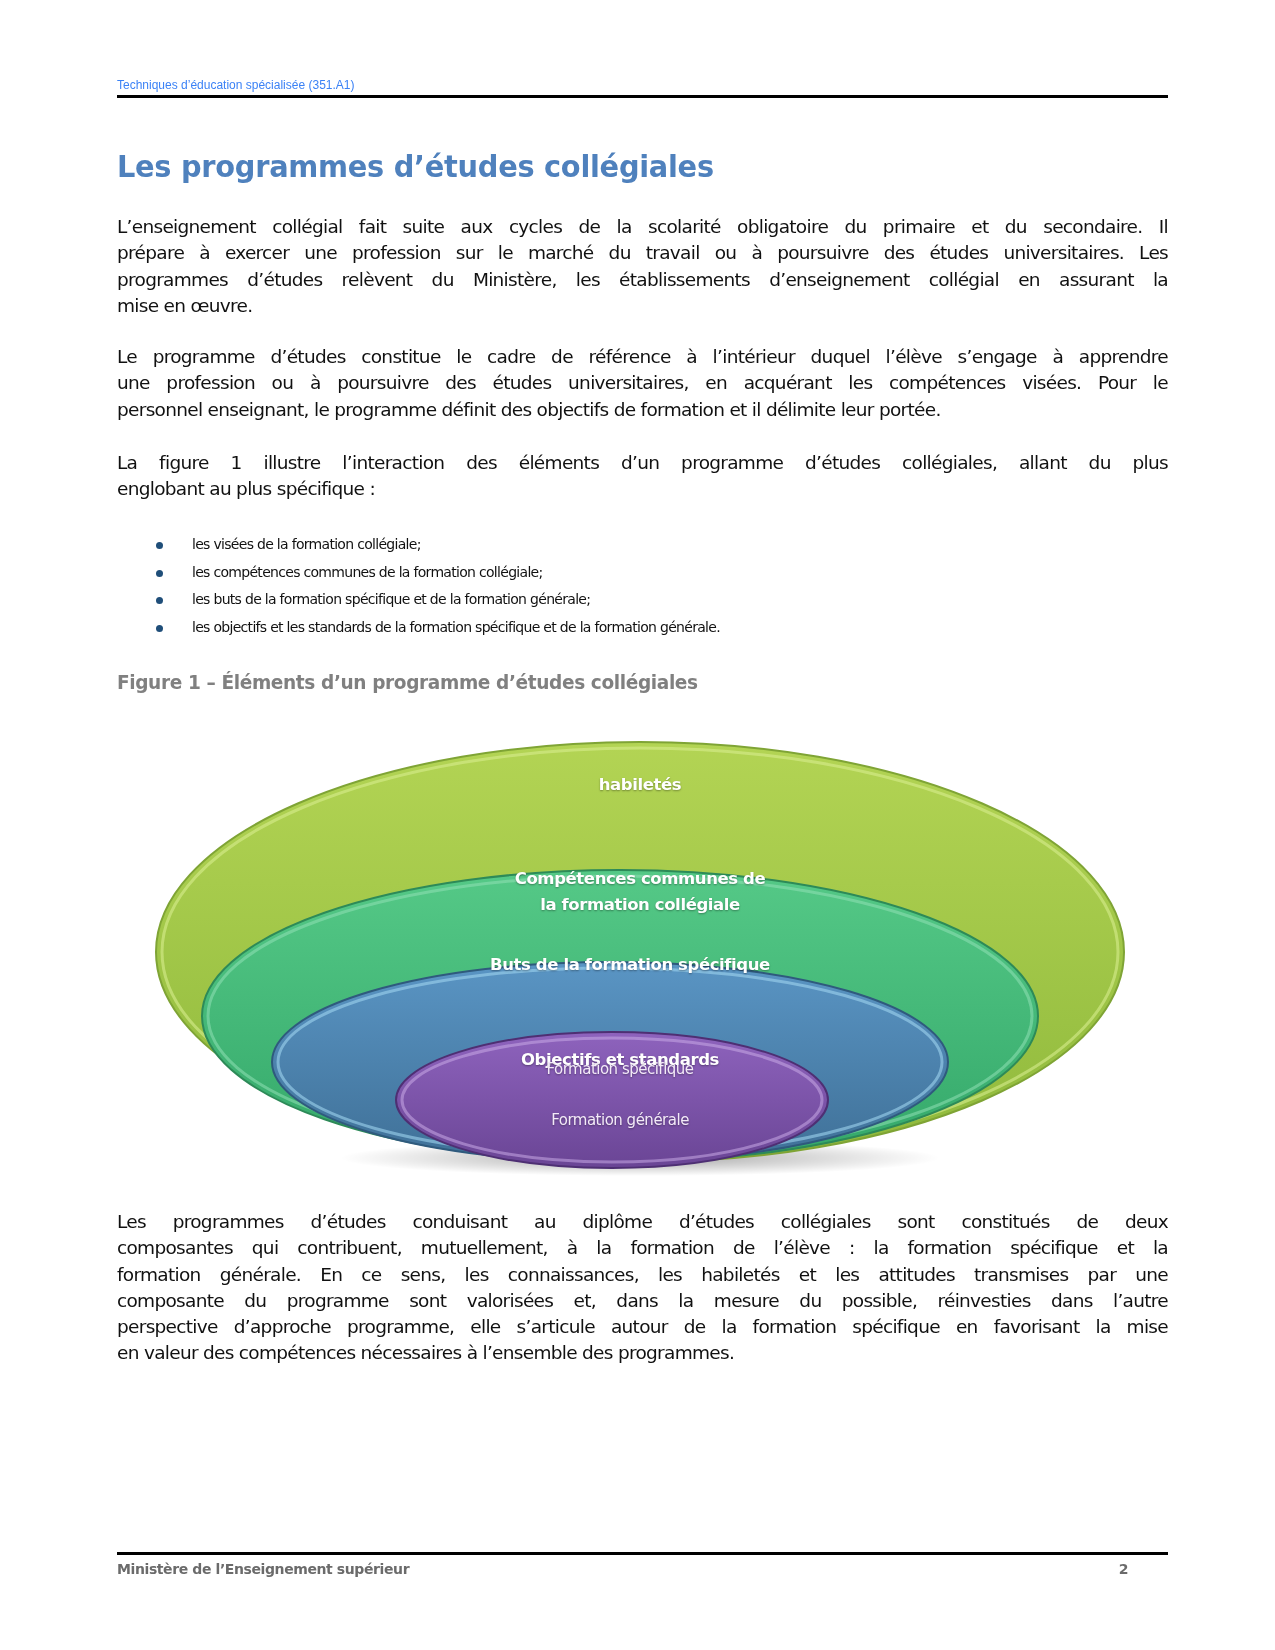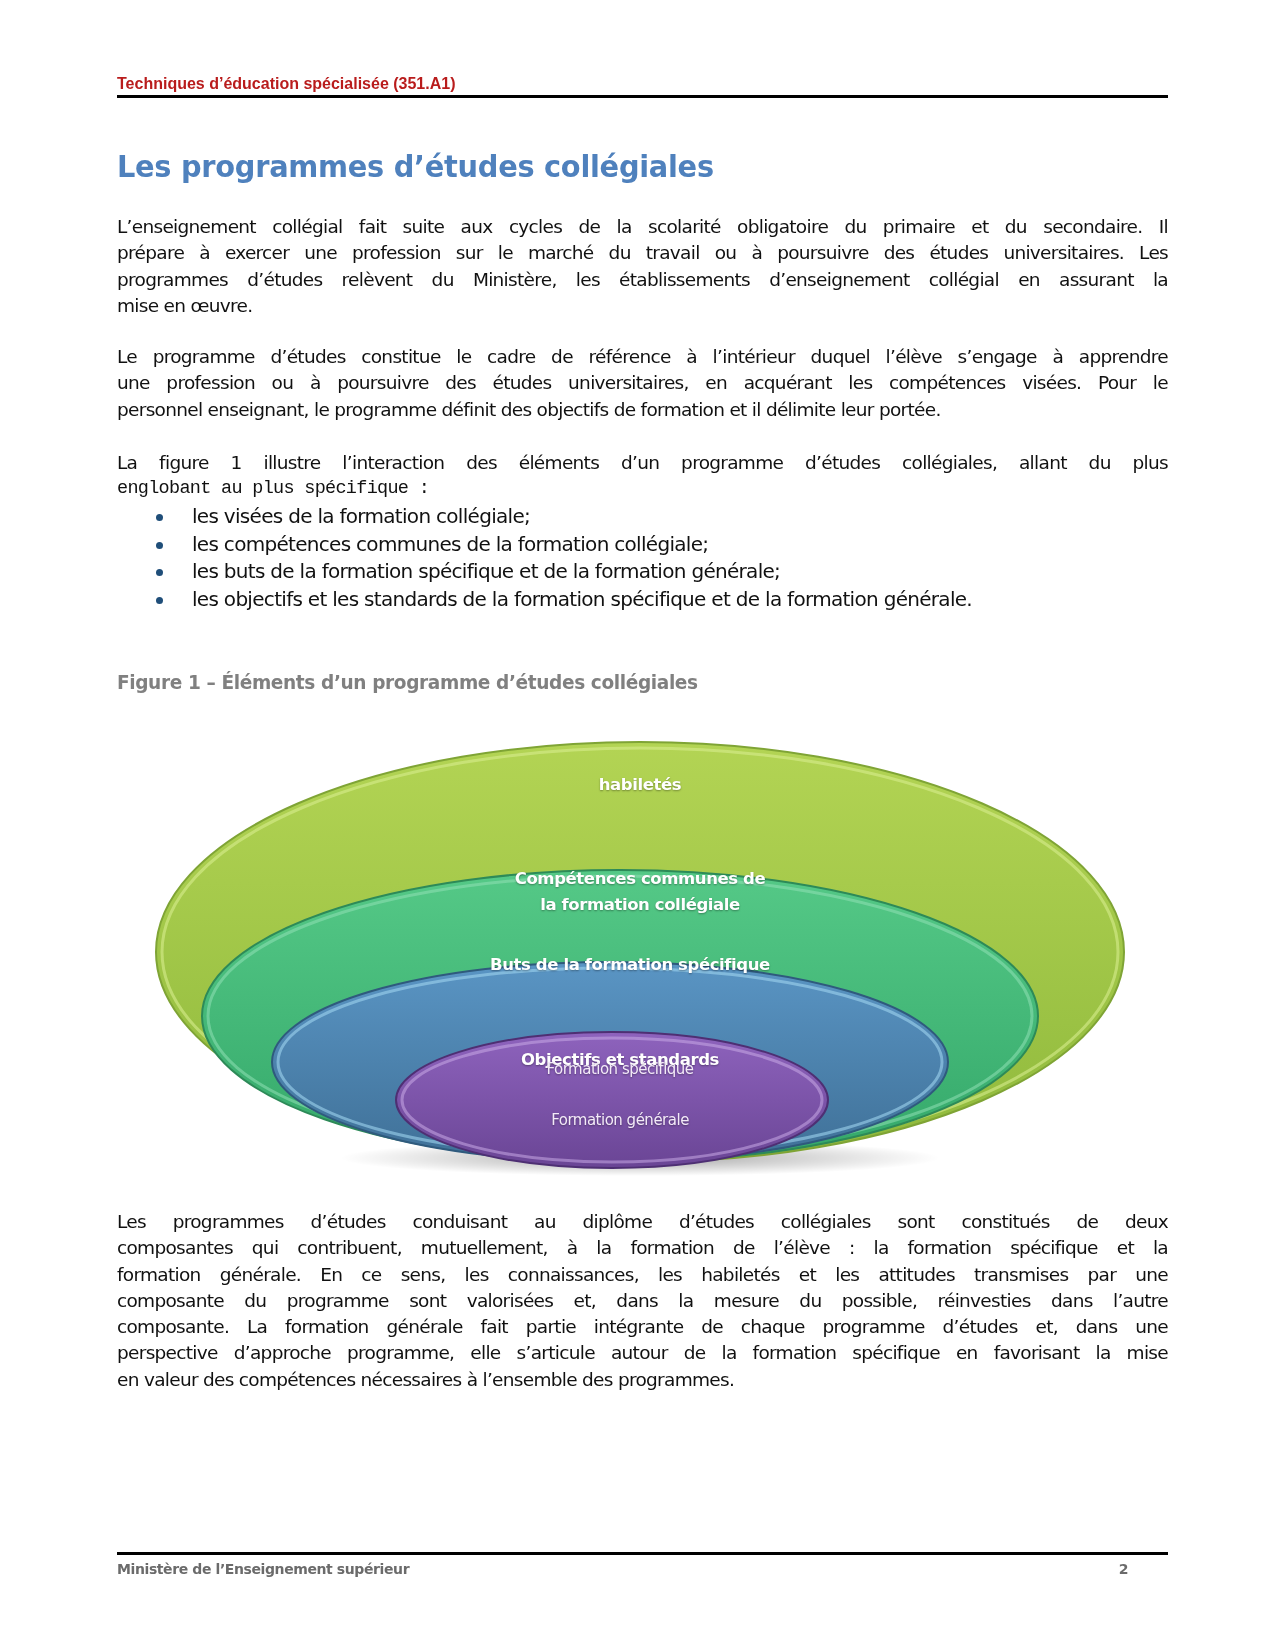--- a/index.html
+++ b/index.html
@@ -1,30 +1,30 @@
 <!DOCTYPE html>
 <html><head>
 <meta charset="utf-8">
 <style>
   html, body { margin:0; padding:0; background:#ffffff; }
   body { width:1275px; height:1650px; position:relative; overflow:hidden; font-family:"DejaVu Sans", sans-serif; color:#111; }
   .page-header { position:absolute; left:117px; top:74px; width:1051px; }
-  .page-header .txt { font-family:"Liberation Sans", sans-serif; font-weight:bold; font-size:16px; color:#b91c1c; }
+  .page-header .txt { font-family:"Liberation Sans", sans-serif; font-weight:normal; font-size:12px; color:#3b82f6; }
   .rule { position:absolute; left:117px; width:1051px; height:3px; background:#000; }
   .rule.top { top:95px; }
   .rule.bottom { top:1552px; }
   h1.title { position:absolute; left:117px; top:148px; margin:0; font-family:"DejaVu Sans", sans-serif; font-weight:bold; font-size:31px; color:#4f81bd; letter-spacing:-0.3px; transform:scaleX(0.93); transform-origin:left top; white-space:nowrap; }
   .para { position:absolute; left:117px; width:1051px; font-size:18.5px; line-height:26.3px; text-align:justify; letter-spacing:-0.7px; word-spacing:0px; }
   .para span.line { display:block; white-space:nowrap; }
   .just { text-align-last:justify; }
   #p1 { top:214px; }
   #p2 { top:344px; }
   #p3 { top:450px; }
   #p4 { top:1209px; }
-  .bullets { position:absolute; left:117px; top:503px; margin:0; padding:0; list-style:none; font-size:20px; line-height:27.5px; letter-spacing:-0.7px; }
+  .bullets { position:absolute; left:117px; top:531px; margin:0; padding:0; list-style:none; font-size:14px; line-height:27.5px; letter-spacing:-0.7px; }
   .bullets li { position:relative; padding-left:75px; white-space:nowrap; }
   .bullets li .dot { position:absolute; left:39px; top:11px; width:7px; height:7px; border-radius:50%; background:#1f4e79; }
   .fig-caption { position:absolute; left:117px; top:671px; font-family:"DejaVu Sans", sans-serif; font-weight:bold; font-size:19.5px; color:#808080; letter-spacing:-0.4px; white-space:nowrap; transform:scaleX(0.95); transform-origin:left top; }
   .figure { position:absolute; left:150px; top:730px; width:980px; height:450px; }
   .figure svg { position:absolute; left:0; top:0; }
   .ring-label { position:absolute; left:0; width:100%; text-align:center; color:#ffffff; font-family:"DejaVu Sans", sans-serif; font-weight:bold; font-size:16.5px; line-height:26px; letter-spacing:-0.4px; text-shadow:0 1px 2px rgba(0,0,0,0.35); }
   .ring-sub { position:absolute; left:0; width:100%; text-align:center; color:#f3eaf8; font-family:"DejaVu Sans", sans-serif; font-size:15px; letter-spacing:-0.5px; text-shadow:0 1px 2px rgba(0,0,0,0.35); }
   .page-footer { position:absolute; left:117px; top:1561px; width:1051px; font-family:"DejaVu Sans", sans-serif; font-weight:bold; font-size:14px; color:#6b6b6b; letter-spacing:-0.4px; }
   .page-footer .pn { position:absolute; right:40px; top:0; }
 </style>
@@ -46,21 +46,21 @@
 </div>
 
 <div class="para" id="p2">
   <span class="line just" style="display: block; word-spacing: 10.5145px;">Le programme d’études constitue le cadre de référence à l’intérieur duquel l’élève s’engage à apprendre</span>
   <span class="line just" style="display: block; word-spacing: 11.4554px;">une profession ou à poursuivre des études universitaires, en acquérant les compétences visées. Pour le</span>
   <span class="line" style="display: block;">personnel enseignant, le programme définit des objectifs de formation et il délimite leur portée.</span>
 </div>
 
 <div class="para" id="p3">
   <span class="line just" style="display: block; word-spacing: 16.6995px;">La figure 1 illustre l’interaction des éléments d’un programme d’études collégiales, allant du plus</span>
-  <span class="line" style="display: block; font-family: Liberation Mono, monospace;">englobant au plus spécifique :</span>
+  <span class="line" style="display: block;">englobant au plus spécifique :</span>
 </div>
 
 <ul class="bullets">
   <li style="display: block;"><span class="dot"></span><span>les visées de la formation collégiale;</span></li>
   <li style="display: block;"><span class="dot"></span><span>les compétences communes de la formation collégiale;</span></li>
   <li style="display: block;"><span class="dot"></span><span>les buts de la formation spécifique et de la formation générale;</span></li>
   <li style="display: block;"><span class="dot"></span><span>les objectifs et les standards de la formation spécifique et de la formation générale.</span></li>
 </ul>
 
 <div class="fig-caption">Figure 1 – Éléments d’un programme d’études collégiales</div>
@@ -113,21 +113,20 @@
   <div class="ring-label" style="top:317px; margin-left:-20px;">Objectifs et standards</div>
   <div class="ring-sub" style="top:330px; margin-left:-20px;">Formation spécifique</div>
   <div class="ring-sub" style="top:381px; margin-left:-20px;">Formation générale</div>
 </div>
 
 <div class="para" id="p4">
   <span class="line just" style="display: block; word-spacing: 21.6207px;">Les programmes d’études conduisant au diplôme d’études collégiales sont constitués de deux</span>
   <span class="line just" style="display: block; word-spacing: 13.7958px;">composantes qui contribuent, mutuellement, à la formation de l’élève : la formation spécifique et la</span>
   <span class="line just" style="display: block; word-spacing: 13.9743px;">formation générale. En ce sens, les connaissances, les habiletés et les attitudes transmises par une</span>
   <span class="line just" style="display: block; word-spacing: 15.1899px;">composante du programme sont valorisées et, dans la mesure du possible, réinvesties dans l’autre</span>
-  <span class="line just" style="display: block; word-spacing: 12.6719px;">composante. La formation générale fait partie intégrante de chaque programme d’études et, dans une</span>
   <span class="line just" style="display: block; word-spacing: 10.8618px;">perspective d’approche programme, elle s’articule autour de la formation spécifique en favorisant la mise</span>
   <span class="line" style="display: block;">en valeur des compétences nécessaires à l’ensemble des programmes.</span>
 </div>
 
 <div class="rule bottom"></div>
 <div class="page-footer">
   <span>Ministère de l’Enseignement supérieur</span>
   <span class="pn">2</span>
 </div>
 

